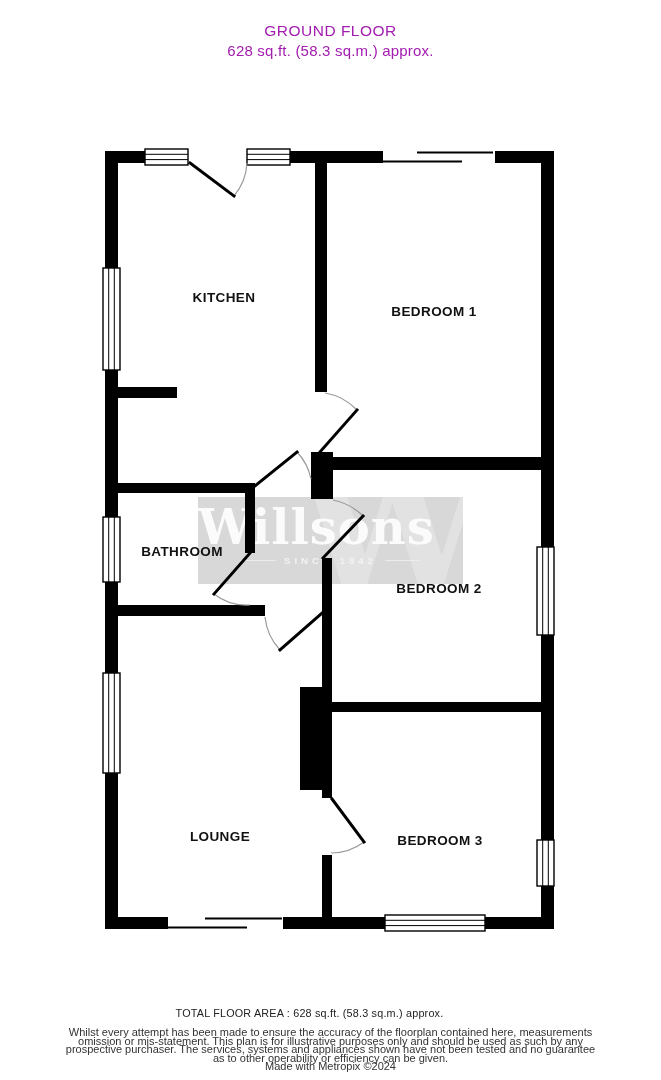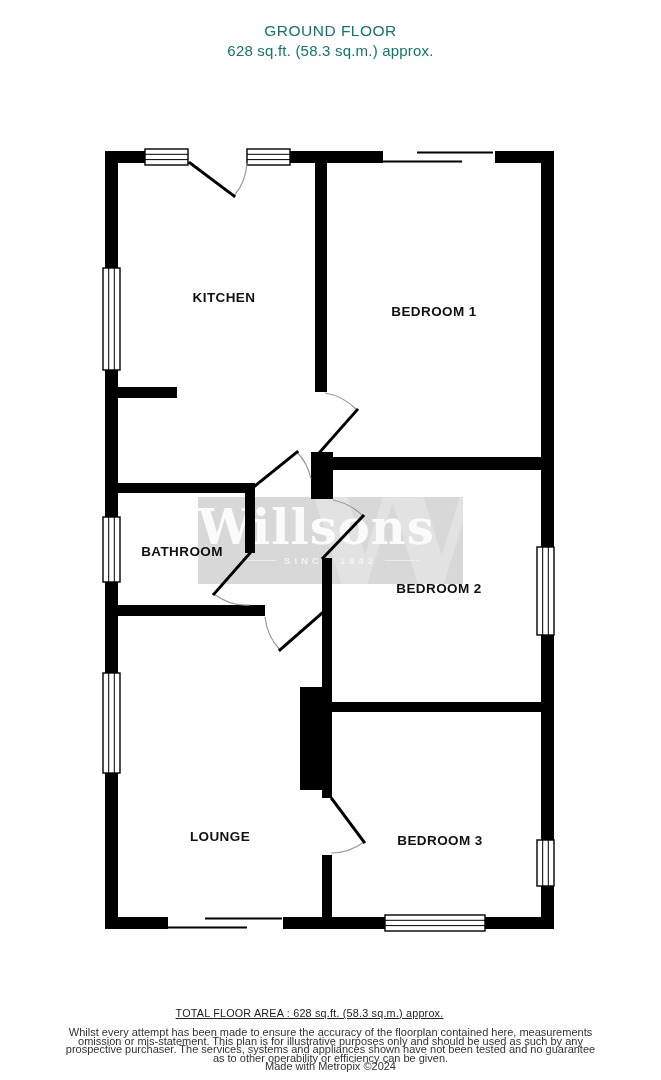--- a/index.html
+++ b/index.html
@@ -2,21 +2,21 @@
 <html><head>
 <meta charset="utf-8">
 <style>
   html,body{margin:0;padding:0;}
   body{
     width:661px;height:1080px;position:relative;background:#fff;
     font-family:"Liberation Sans",sans-serif;overflow:hidden;
   }
   
   .title-wrap{position:absolute;top:21px;left:0;width:661px;text-align:center;
-    color:#0f766e;z-index:4;}
+    color:#a21caf;z-index:4;}
   .title-line1{font-size:15.5px;letter-spacing:.5px;line-height:20px;}
   .title-line2{font-size:15px;letter-spacing:.2px;line-height:19px;}
   
   .wm{position:absolute;left:198px;top:497px;width:265px;height:87px;
     background:#d8d8d8;overflow:hidden;z-index:1;}
   .wm-mono{position:absolute;right:-24px;top:-48px;
     font-family:"DejaVu Serif",serif;font-weight:bold;font-size:168px;line-height:1;
     color:#e2e2e2;z-index:1;}
   .wm-brand{position:relative;z-index:2;text-align:left;margin-top:4px;
     font-family:"DejaVu Serif",serif;font-weight:bold;font-size:48px;line-height:52px;
@@ -31,21 +31,21 @@
   .lbl{position:absolute;transform:translate(-50%,-50%);z-index:3;
     font-weight:bold;font-size:13.5px;letter-spacing:.4px;color:#111;white-space:nowrap;}
   #lbl-kitchen{left:224px;top:261px;margin-top:36px;}
   #lbl-bed1{left:434px;top:311px;}
   #lbl-bath{left:182px;top:551px;}
   #lbl-bed2{left:439px;top:588px;}
   #lbl-lounge{left:220px;top:836px;}
   #lbl-bed3{left:440px;top:816px;margin-top:24px;}
   
   .total-area{position:absolute;top:1007px;left:0;width:619px;text-align:center;
-    font-size:10.8px;letter-spacing:.2px;color:#222;z-index:4;text-decoration:underline;}
+    font-size:10.8px;letter-spacing:.2px;color:#222;z-index:4;}
   .disclaimer{position:absolute;top:1028px;left:0;width:661px;text-align:center;
     font-size:11px;line-height:8.5px;color:#333;z-index:4;}
   .credit{margin-top:0;}
 </style>
 </head>
 <body>
 
 <div class="title-wrap">
   <div class="title-line1">GROUND FLOOR</div>
   <div class="title-line2">628 sq.ft. (58.3 sq.m.) approx.</div>

